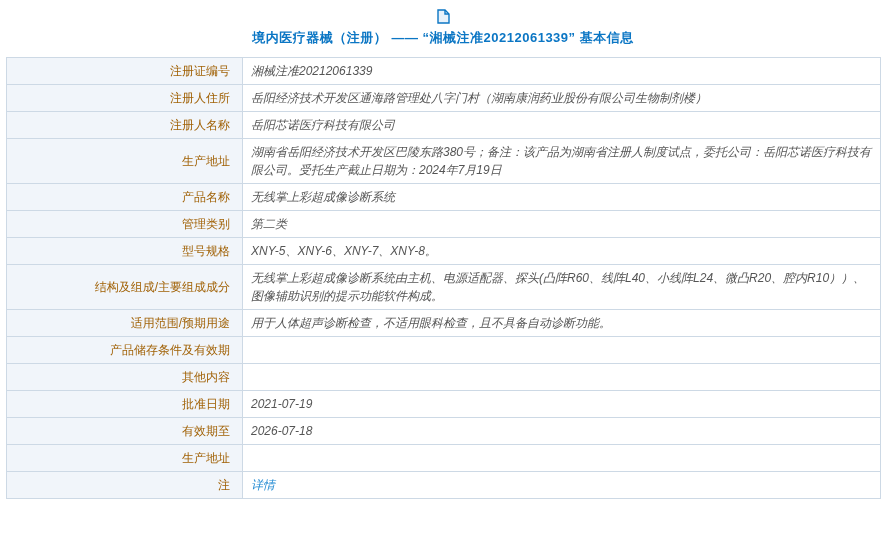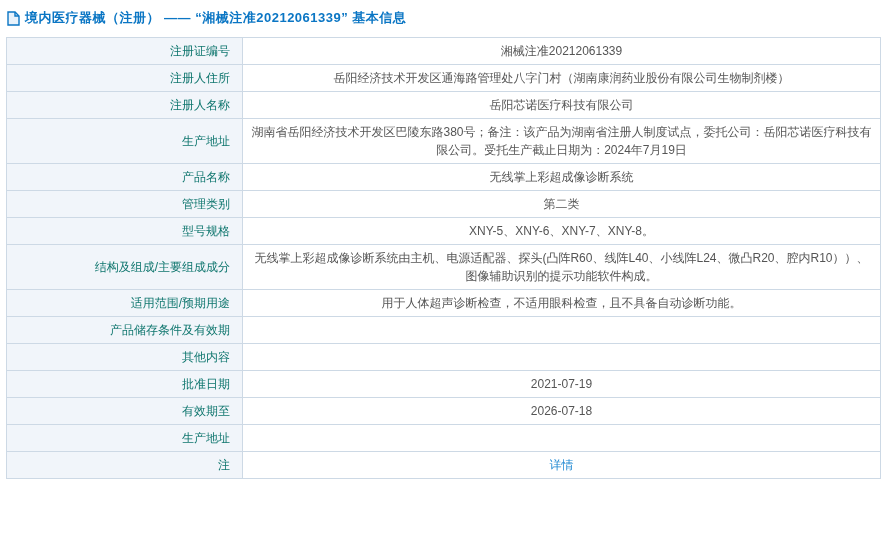--- a/index.html
+++ b/index.html
@@ -9,20 +9,21 @@
     background: #ffffff;
     font-family: "Liberation Sans", "DejaVu Sans", sans-serif;
     font-size: 12px;
     color: #555555;
   }
   .page-header {
     display: flex;
     align-items: center;
     gap: 5px;
     padding: 9px 8px 8px 7px;
+    flex-direction: column;
   }
   .page-header .title {
     color: #0b76c4;
     font-weight: bold;
     font-size: 13px;
     letter-spacing: 0.5px;
   }
   .doc-icon { display: inline-flex; align-items: center; }
   .info-table {
     width: 875px;
@@ -36,26 +37,27 @@
     line-height: 18px;
     height: 27px;
     vertical-align: middle;
     word-break: break-all;
   }
   .label-cell {
     width: 236px;
     background: #f1f5fa;
     text-align: right;
     padding-right: 12px !important;
-    color: #0f766e;
+    color: #a16207;
   }
   .value-cell {
     background: #ffffff;
-    text-align: center;
+    text-align: left;
     color: #555555;
+    font-style: italic;
   }
   .value-cell a {
     color: #1e88d2;
     text-decoration: none;
   }
 </style>
 </head>
 <body>
 
 <div class="page-header">

